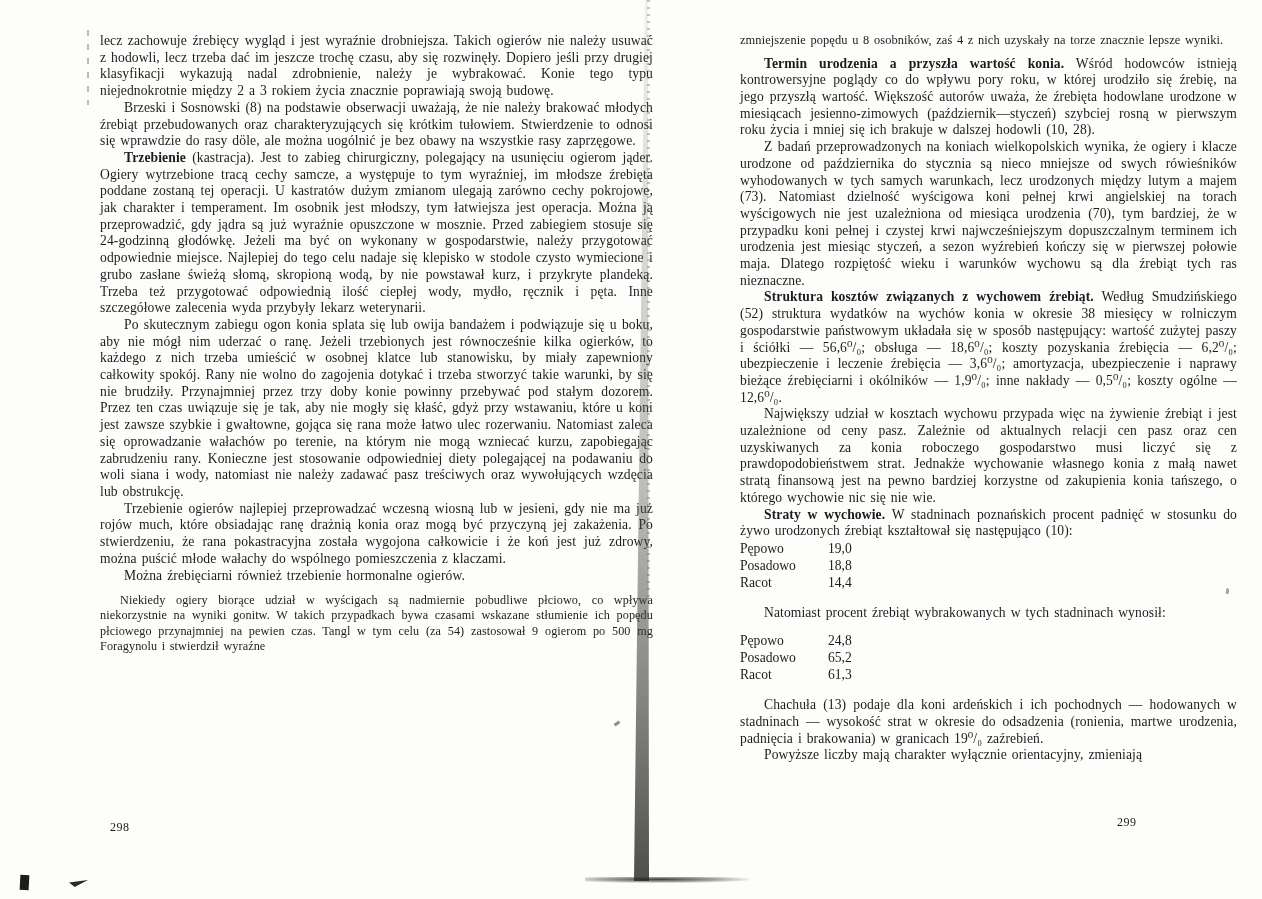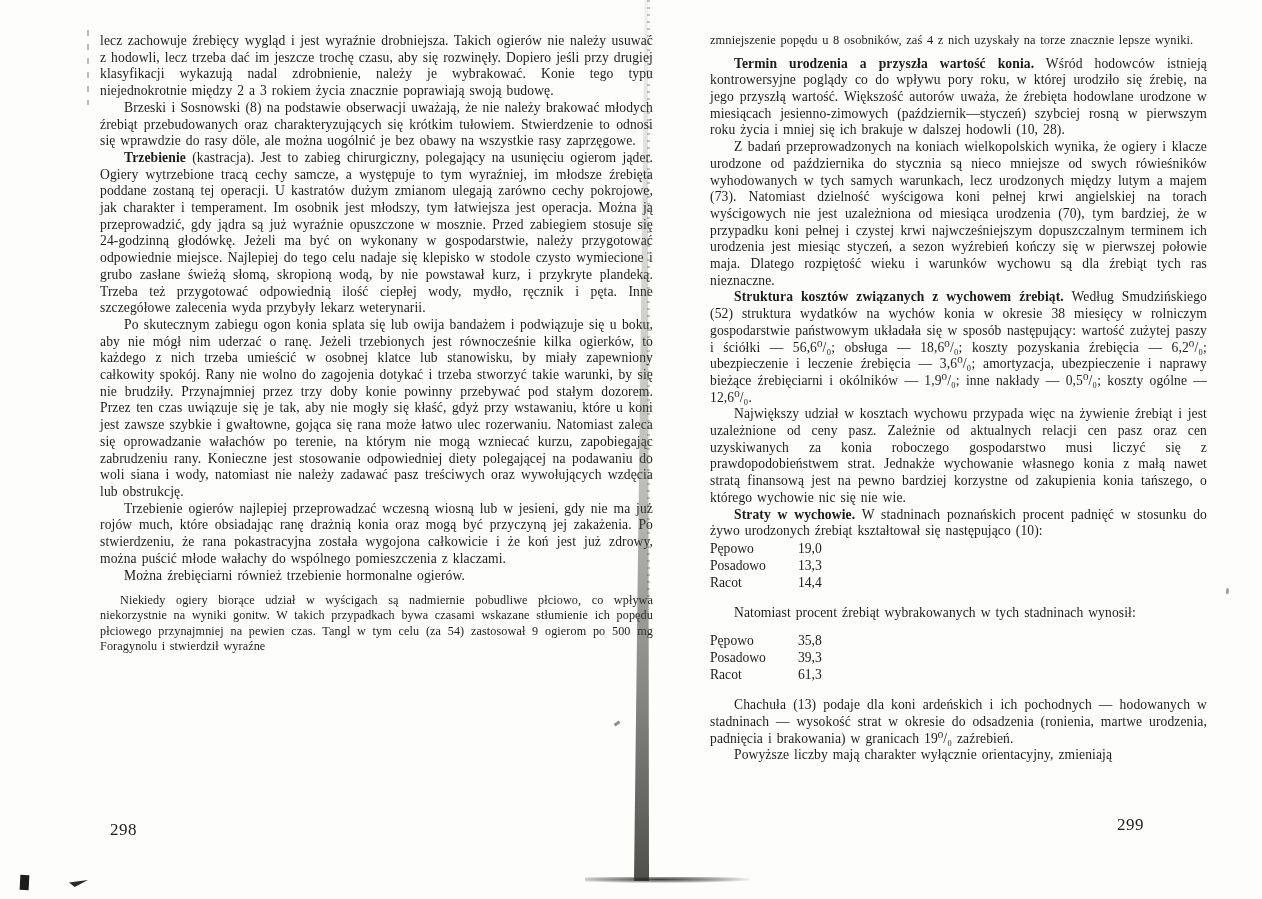--- a/index.html
+++ b/index.html
@@ -8,21 +8,21 @@
     background: #fdfdfb;
     overflow: hidden;
     font-family: "Liberation Serif", "DejaVu Serif", serif;
     color: #1c1c1c;
   }
   .spread { position: relative; width: 1262px; height: 899px; }
 
   
   .page-col { position: absolute; top: 33px; }
   .col-left  { left: 100px; width: 553px; }
-  .col-right { left: 710px; width: 497px; }
+  .col-right { left: 740px; width: 497px; }
 
   .page-col p {
     margin: 0;
     font-size: 13.6px;
     line-height: 16.7px;
     text-align: justify;
     text-indent: 24px;
     word-spacing: 1.4px;
     letter-spacing: 0.1px;
   }
@@ -42,21 +42,21 @@
     margin-bottom: 7px !important;
   }
 
   .stud-table { margin: 1px 0 13px 0; }
   .stud-row { font-size: 13.6px; line-height: 16.9px; }
   .stud-row .stud { display: inline-block; width: 88px; }
   .gap-after { margin-bottom: 12px !important; }
 
   .page-number {
     position: absolute;
-    font-size: 17px;
+    font-size: 12px;
     letter-spacing: 0.5px;
   }
   .pn-left  { left: 110px; top: 820px; }
   .pn-right { left: 1117px; top: 815px; }
 
   
   .gutter {
     position: absolute; left: 634px; top: 0;
     width: 15px; height: 881px;
     background: linear-gradient(to bottom,
@@ -120,29 +120,29 @@
   <div class="page-col col-right">
     <p class="no-indent fn-cont"><span>zmniejszenie popędu u 8 osobników, zaś 4 z nich uzyskały na torze znacznie lepsze wyniki.</span></p>
     <p><span class="lead">Termin urodzenia a przyszła wartość konia.</span><span> Wśród hodowców istnieją kontrowersyjne poglądy co do wpływu pory roku, w której urodziło się źrebię, na jego przyszłą wartość. Większość autorów uważa, że źrebięta hodowlane urodzone w miesiącach jesienno-zimowych (październik—styczeń) szybciej rosną w pierwszym roku życia i mniej się ich brakuje w dalszej hodowli (10, 28).</span></p>
     <p><span>Z badań przeprowadzonych na koniach wielkopolskich wynika, że ogiery i klacze urodzone od października do stycznia są nieco mniejsze od swych rówieśników wyhodowanych w tych samych warunkach, lecz urodzonych między lutym a majem (73). Natomiast dzielność wyścigowa koni pełnej krwi angielskiej na torach wyścigowych nie jest uzależniona od miesiąca urodzenia (70), tym bardziej, że w przypadku koni pełnej i czystej krwi najwcześniejszym dopuszczalnym terminem ich urodzenia jest miesiąc styczeń, a sezon wyźrebień kończy się w pierwszej połowie maja. Dlatego rozpiętość wieku i warunków wychowu są dla źrebiąt tych ras nieznaczne.</span></p>
     <p><span class="lead">Struktura kosztów związanych z wychowem źrebiąt.</span><span> Według Smudzińskiego (52) struktura wydatków na wychów konia w okresie 38 miesięcy w rolniczym gospodarstwie państwowym układała się w sposób następujący: wartość zużytej paszy i ściółki — 56,6⁰/₀; obsługa — 18,6⁰/₀; koszty pozyskania źrebięcia — 6,2⁰/₀; ubezpieczenie i leczenie źrebięcia — 3,6⁰/₀; amortyzacja, ubezpieczenie i naprawy bieżące źrebięciarni i okólników — 1,9⁰/₀; inne nakłady — 0,5⁰/₀; koszty ogólne — 12,6⁰/₀.</span></p>
     <p><span>Największy udział w kosztach wychowu przypada więc na żywienie źrebiąt i jest uzależnione od ceny pasz. Zależnie od aktualnych relacji cen pasz oraz cen uzyskiwanych za konia roboczego gospodarstwo musi liczyć się z prawdopodobieństwem strat. Jednakże wychowanie własnego konia z małą nawet stratą finansową jest na pewno bardziej korzystne od zakupienia konia tańszego, o którego wychowie nic się nie wie.</span></p>
     <p><span class="lead">Straty w wychowie.</span><span> W stadninach poznańskich procent padnięć w stosunku do żywo urodzonych źrebiąt kształtował się następująco (10):</span></p>
 
     <div class="stud-table">
       <div class="stud-row"><span class="stud">Pępowo</span><span>19,0</span></div>
-      <div class="stud-row"><span class="stud">Posadowo</span><span>13,3</span></div>
+      <div class="stud-row"><span class="stud">Posadowo</span><span>18,8</span></div>
       <div class="stud-row"><span class="stud">Racot</span><span>14,4</span></div>
     </div>
 
     <p class="gap-after"><span>Natomiast procent źrebiąt wybrakowanych w tych stadninach wynosił:</span></p>
 
     <div class="stud-table">
-      <div class="stud-row"><span class="stud">Pępowo</span><span>35,8</span></div>
-      <div class="stud-row"><span class="stud">Posadowo</span><span>39,3</span></div>
+      <div class="stud-row"><span class="stud">Pępowo</span><span>24,8</span></div>
+      <div class="stud-row"><span class="stud">Posadowo</span><span>65,2</span></div>
       <div class="stud-row"><span class="stud">Racot</span><span>61,3</span></div>
     </div>
 
     <p><span>Chachuła (13) podaje dla koni ardeńskich i ich pochodnych — hodowanych w stadninach — wysokość strat w okresie do odsadzenia (ronienia, martwe urodzenia, padnięcia i brakowania) w granicach 19⁰/₀ zaźrebień.</span></p>
     <p><span>Powyższe liczby mają charakter wyłącznie orientacyjny, zmieniają</span></p>
   </div>
   <div class="page-number pn-right">299</div>
 
   <div class="gutter"></div>
   <div class="gutter-noise"></div>

